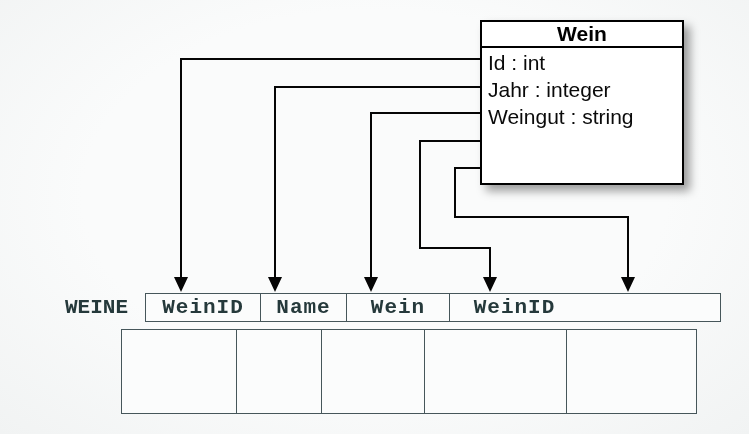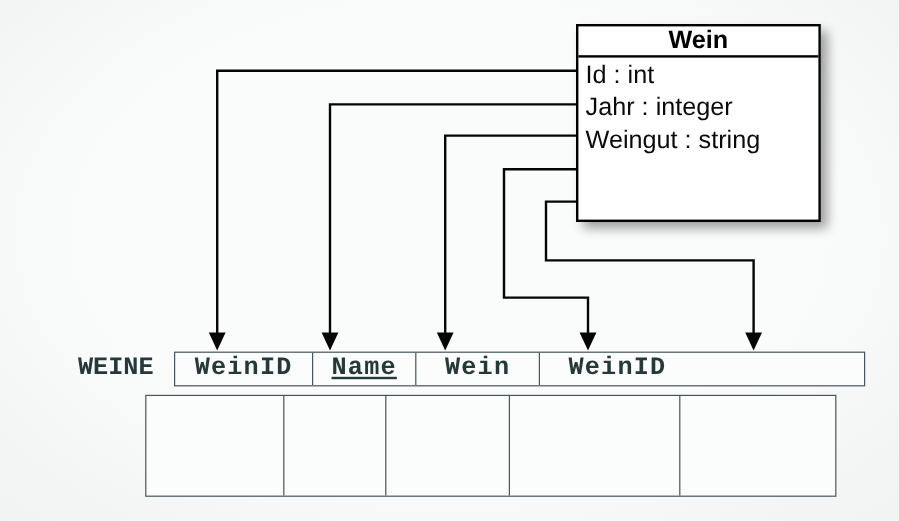--- a/index.html
+++ b/index.html
@@ -93,21 +93,21 @@
     display: flex;
     align-items: center;
     justify-content: center;
     font-size: 21px;
     letter-spacing: 1px;
     border-right: 1.5px solid #46565a;
     overflow: hidden;
   }
   .cell:last-child { border-right: none; }
   .c0 { width: 115px; }
-  .c1 { width: 86px; text-decoration: underline; }
+  .c1 { width: 86px; }
   .c2 { width: 103px; }
   .c3 { width: 143px; }
   .c4 { width: 129px; }
 </style>
 </head>
 <body>
 
 <div class="canvas">
 
   <svg class="connectors" viewBox="0 0 749 434" xmlns="http://www.w3.org/2000/svg">

